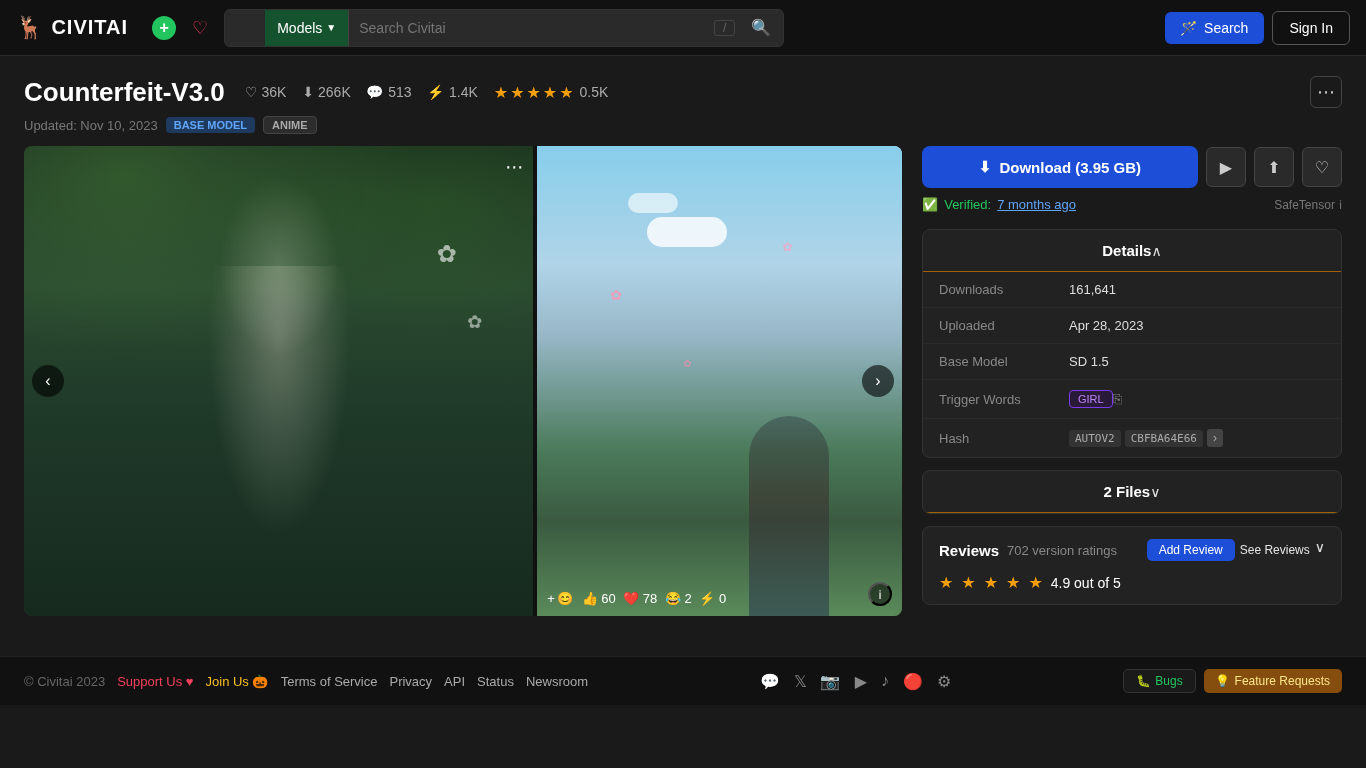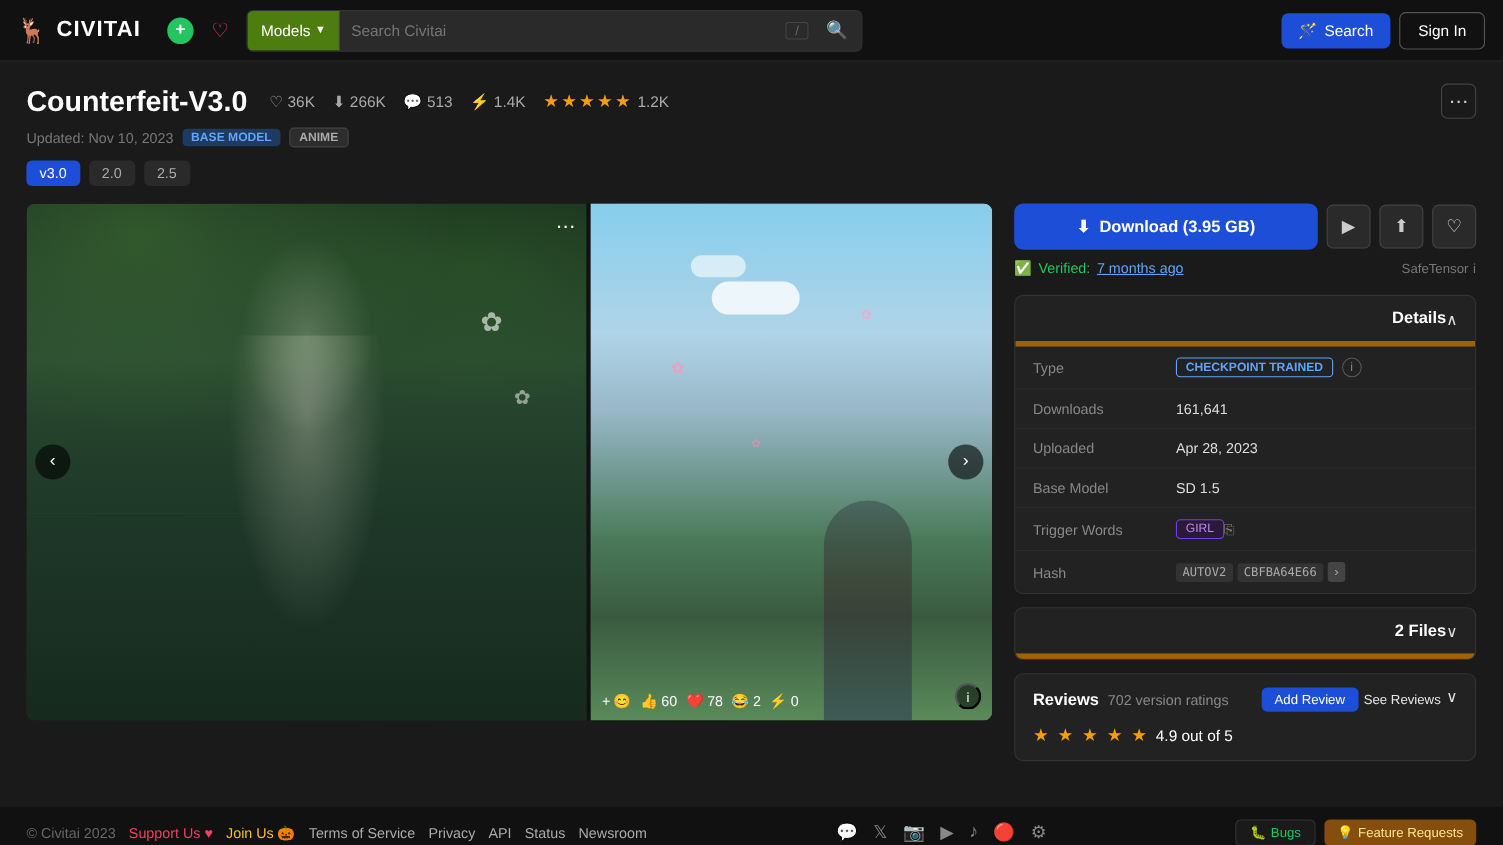--- a/index.html
+++ b/index.html
@@ -54,27 +54,28 @@
       align-items: center;
       background: #2a2a2a;
       border-radius: 6px;
       overflow: hidden;
       border: 1px solid #333;
     }
     .search-dropdown {
       display: flex; align-items: center; gap: 4px;
       padding: 12px 12px;
       height: 36px;
-      background: #4d7c0f;
+      background: #14532d;
       color: #fff;
       border: none;
       cursor: pointer;
       font-size: 14px;
       white-space: nowrap;
       border-right: 1px solid #444;
+      margin-left: 40px;
     }
     .search-input-field {
       flex: 1;
       background: transparent;
       border: none;
       outline: none;
       color: #ccc;
       padding: 0 10px;
       font-size: 14px;
       height: 36px;
@@ -334,23 +335,23 @@
 
     
     .details-card {
       background: #222;
       border: 1px solid #333;
       border-radius: 8px;
       margin-bottom: 12px;
       overflow: hidden;
     }
     .card-header {
-      display: flex; align-items: center; justify-content: flex-end;
+      display: flex; align-items: center; justify-content: center;
       padding: 12px 16px;
-      border-bottom: 5px solid #a16207;
+      border-bottom: 1px solid #a16207;
       cursor: pointer;
     }
     .card-header-title {
       font-size: 15px;
       font-weight: 600;
       color: #fff;
     }
     .card-body { padding: 0; }
     .detail-row {
       display: flex; align-items: center;
@@ -575,37 +576,32 @@
       <div class="stat-item">
         <span class="icon">⚡</span>
         <span>1.4K</span>
       </div>
       <div class="stars-row">
         <span class="star">★</span>
         <span class="star">★</span>
         <span class="star">★</span>
         <span class="star">★</span>
         <span class="star">★</span>
-        <span style="color:#aaa; margin-left:4px;">1.2K</span>
+        <span style="color:#aaa; margin-left:4px;">0.5K</span>
       </div>
     </div>
     <button class="more-btn">⋯</button>
   </div>
 
   <div class="tags-row">
     <span class="updated-text">Updated: Nov 10, 2023</span>
     <span class="tag-badge tag-base">BASE MODEL</span>
     <span class="tag-badge tag-anime">ANIME</span>
   </div>
 
-  <div class="version-tabs">
-    <button class="ver-tab active">v3.0</button>
-    <button class="ver-tab inactive">2.0</button>
-    <button class="ver-tab inactive">2.5</button>
-  </div>
 
   <div class="main-layout">
 
     <div class="image-gallery">
       <div class="gallery-main">
 
         <div class="gallery-img-primary">
 
           <div style="position:absolute;inset:0;background:linear-gradient(180deg,#1a3020 0%,#2a4a30 30%,#1e3828 60%,#162a1e 100%);"></div>
           <div style="position:absolute;bottom:0;left:50%;transform:translateX(-50%);width:200px;height:350px;background:radial-gradient(ellipse at 50% 20%,rgba(245,235,220,0.3) 0%,transparent 50%);"></div>
@@ -686,25 +682,20 @@
         </div>
       </div>
 
       <div class="details-card">
         <div class="card-header">
           <span class="card-header-title">Details</span>
           <span class="chevron-up">∧</span>
         </div>
         <div class="card-body">
 
-          <div class="detail-row">
-            <span class="detail-label">Type</span>
-            <span class="checkpoint-badge">CHECKPOINT TRAINED</span>
-            <span class="info-btn">i</span>
-          </div>
 
           <div class="detail-row">
             <span class="detail-label">Downloads</span>
             <span class="detail-value">161,641</span>
           </div>
 
           <div class="detail-row">
             <span class="detail-label">Uploaded</span>
             <span class="detail-value">Apr 28, 2023</span>
           </div>

